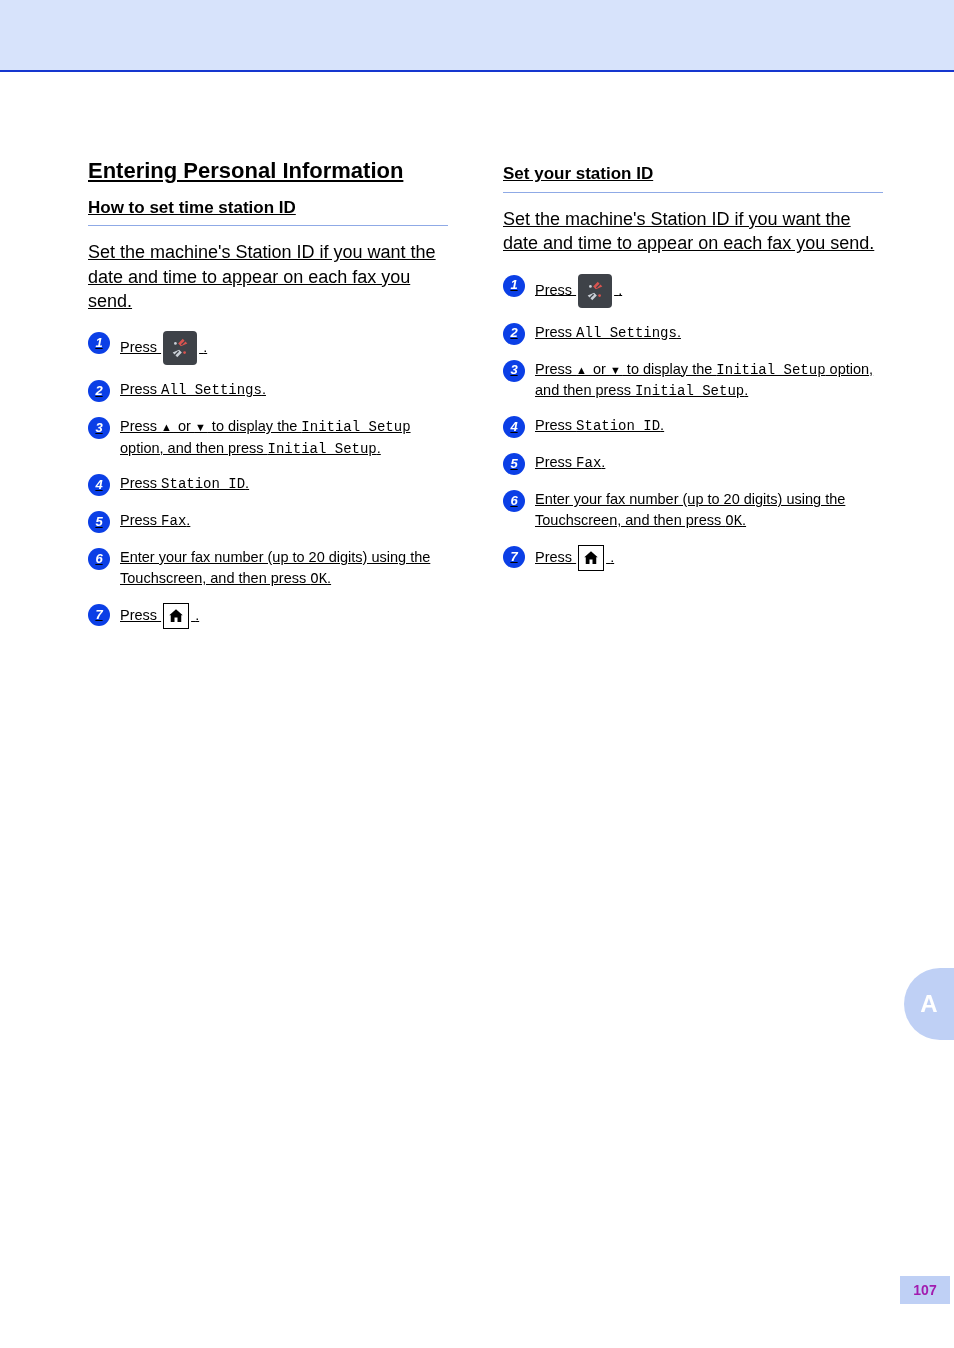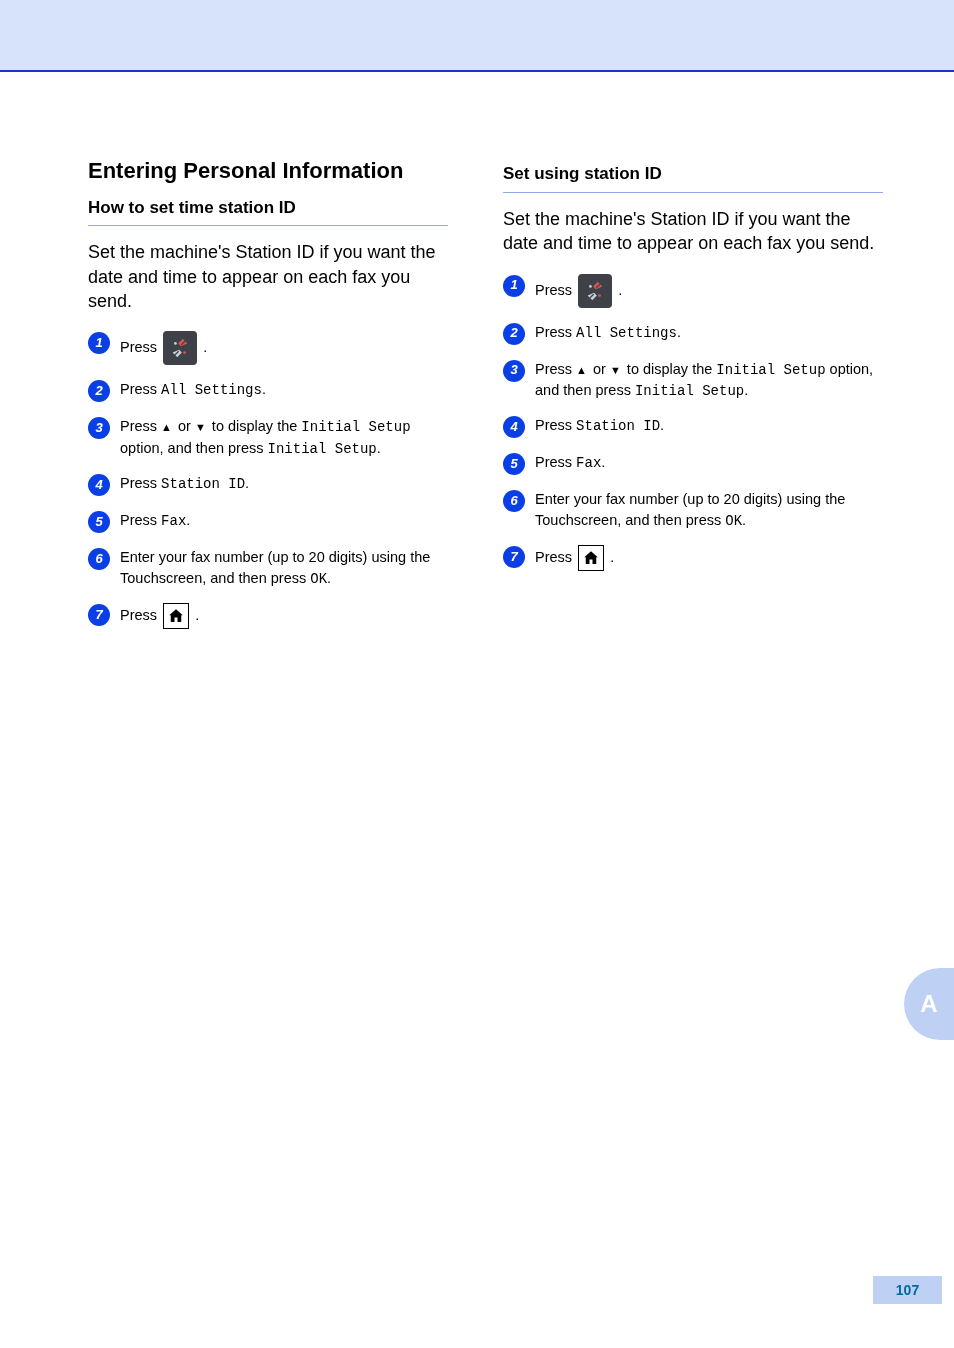--- a/index.html
+++ b/index.html
@@ -14,20 +14,21 @@
   }
   .topbar {
     background: #d7e3fb;
     height: 72px;
     border-bottom: 2px solid #1536cf;
   }
   .content {
     display: flex;
     padding: 85px 38px 0 88px;
     gap: 55px;
+    text-decoration: underline;
   }
   .col {
     width: 360px;
   }
   .col.right {
     width: 380px;
   }
   .h1 {
     font-size: 22px;
     font-weight: bold;
@@ -124,26 +125,26 @@
     border-radius: 36px 0 0 36px;
     display: flex;
     align-items: center;
     justify-content: center;
     font-size: 24px;
     font-weight: bold;
     color: #fff;
   }
   .pagenum {
     position: absolute;
-    right: 12px;
+    right: 4px;
     bottom: 44px;
-    width: 69px;
+    width: 50px;
     height: 28px;
     background: #bfd0f5;
-    color: #0369a1;
+    color: #a21caf;
     font-size: 14px;
     font-weight: bold;
     display: flex;
     align-items: center;
     justify-content: center;
   }
 </style>
 </head>
 <body>
 
@@ -215,21 +216,21 @@
                 </svg>
             </span>
           </span>
           <span> .</span>
         </span>
       </li>
     </ol>
   </div>
 
   <div class="col right">
-    <div class="h2">Set using station ID</div>
+    <div class="h2">Set your station ID</div>
     <div class="intro">Set the machine's Station ID if you want the date and time to appear on each fax you send.</div>
 
     <ol class="steps">
       <li>
         <span class="bubble">1</span>
         <span class="step-text">
           <span>Press </span>
           <span class="icon-settings-wrap">
             <span class="icon-settings">
               <svg viewBox="0 0 24 24">

